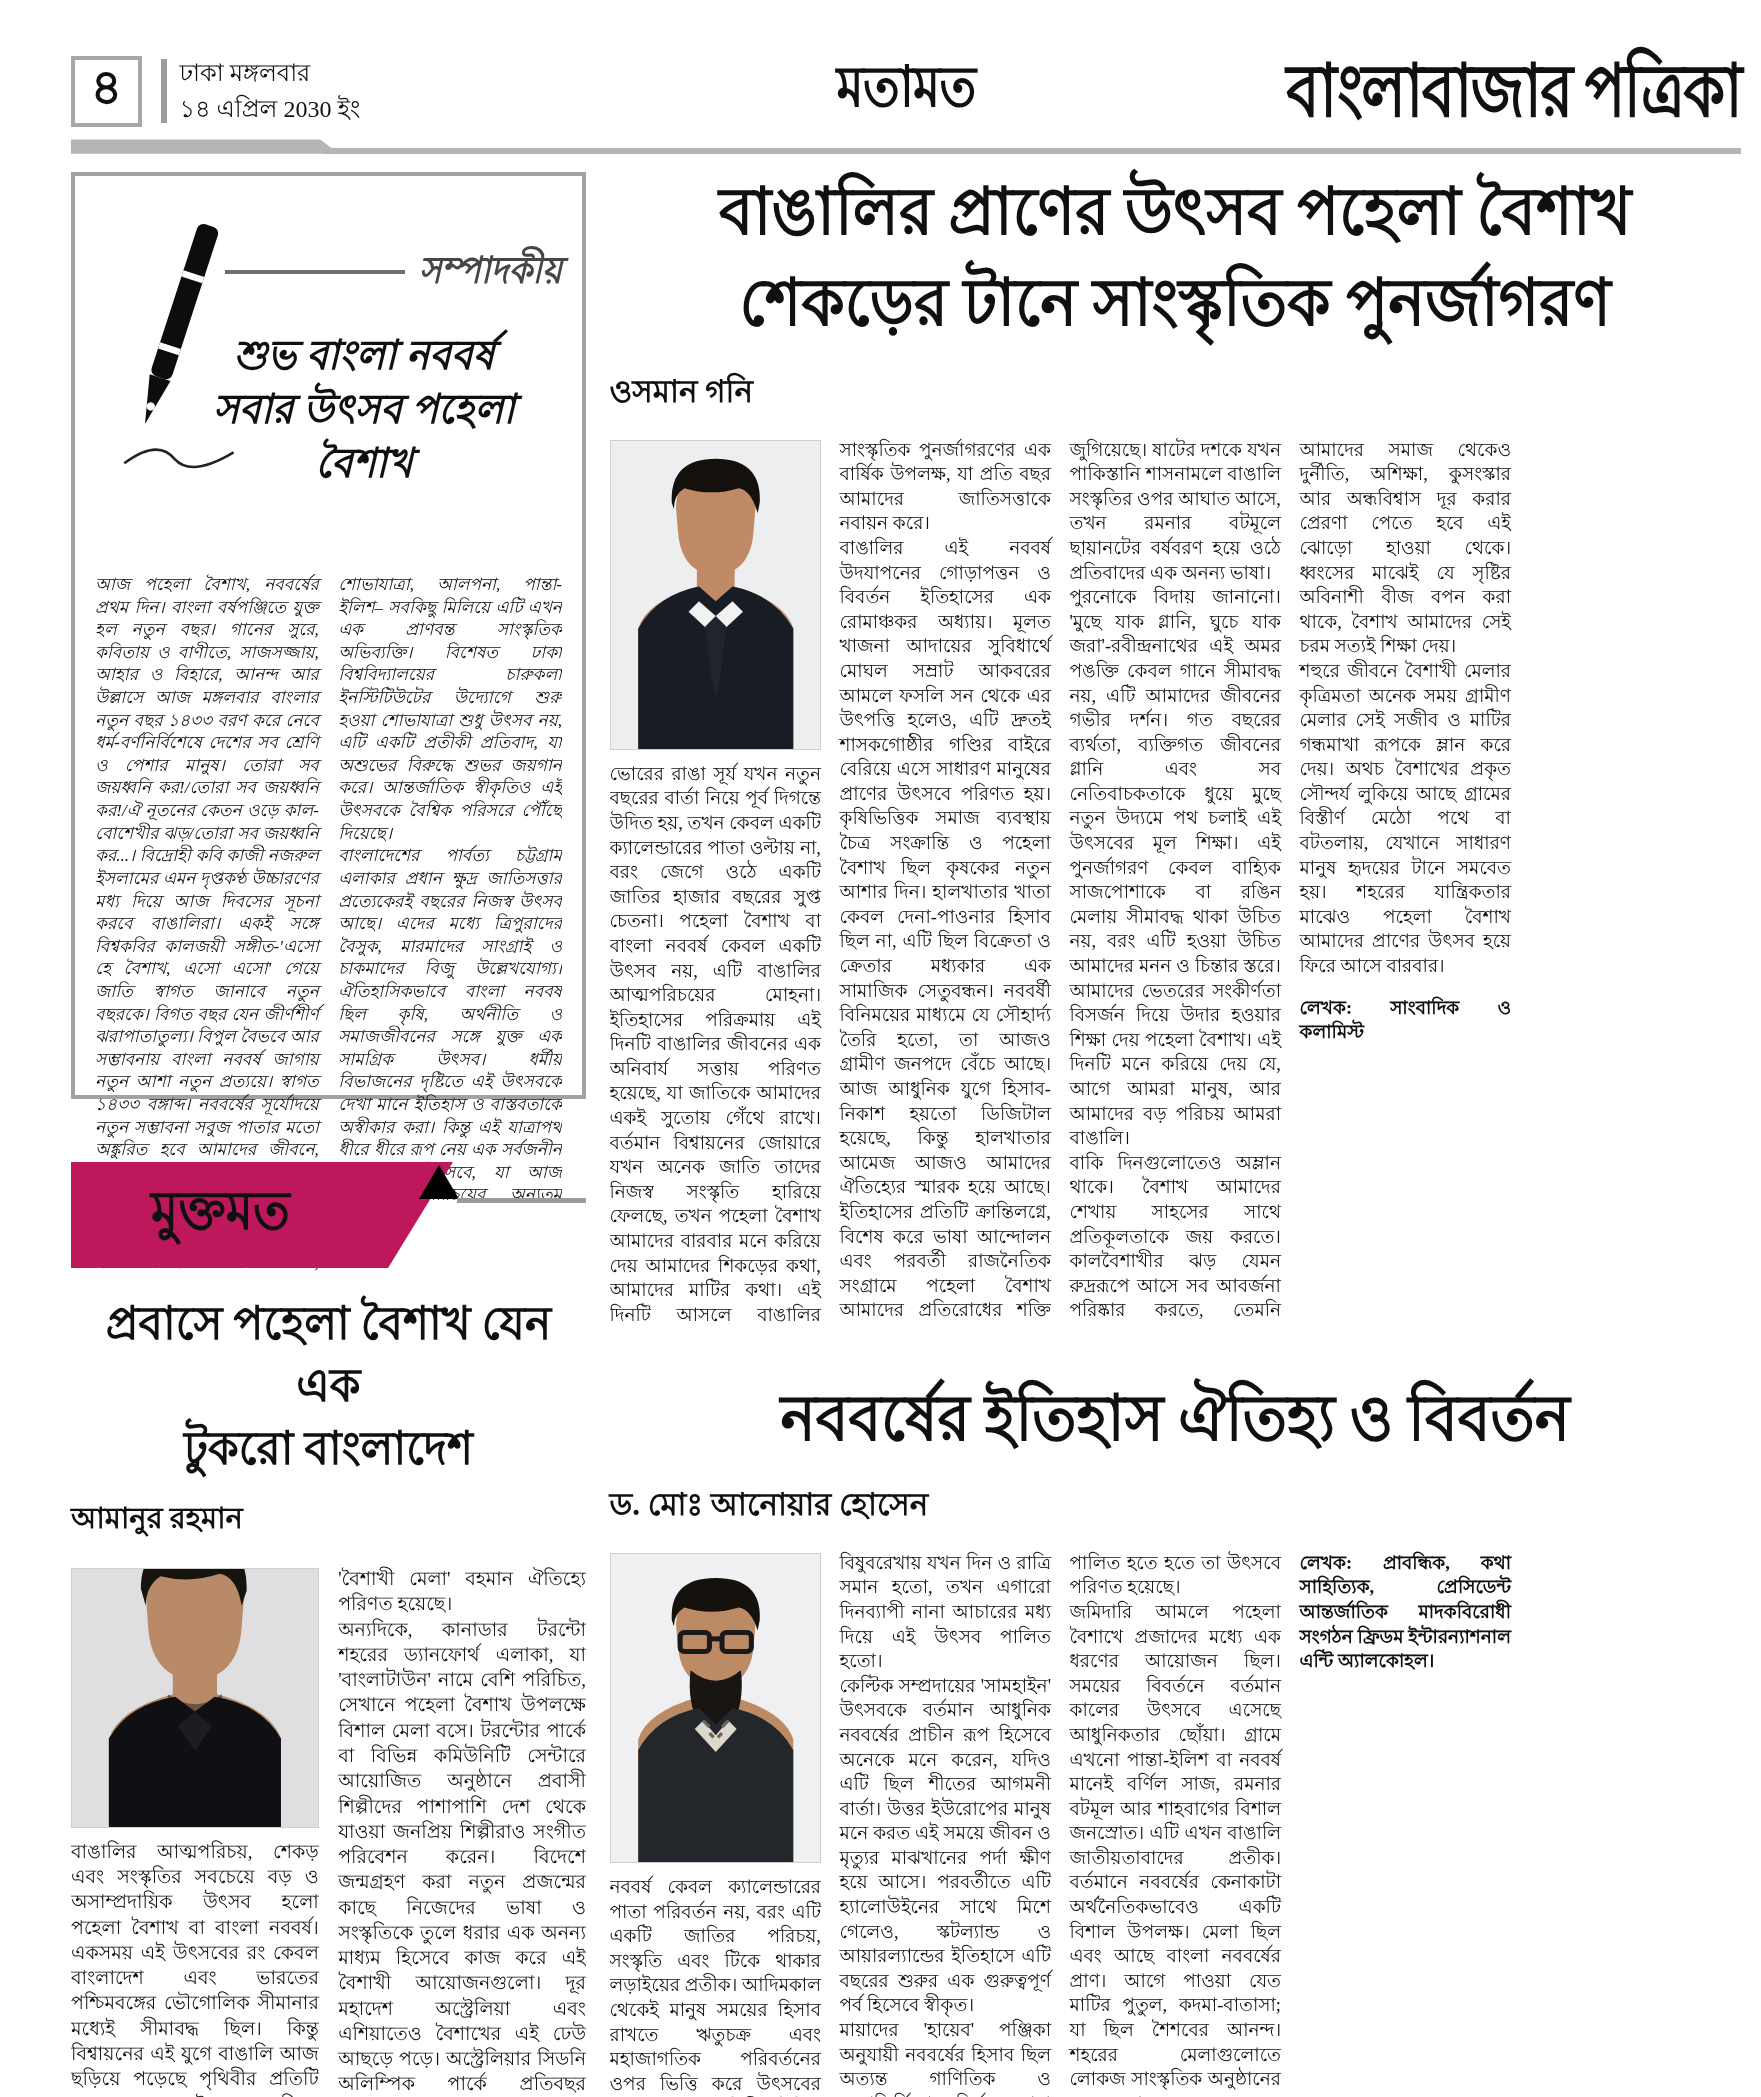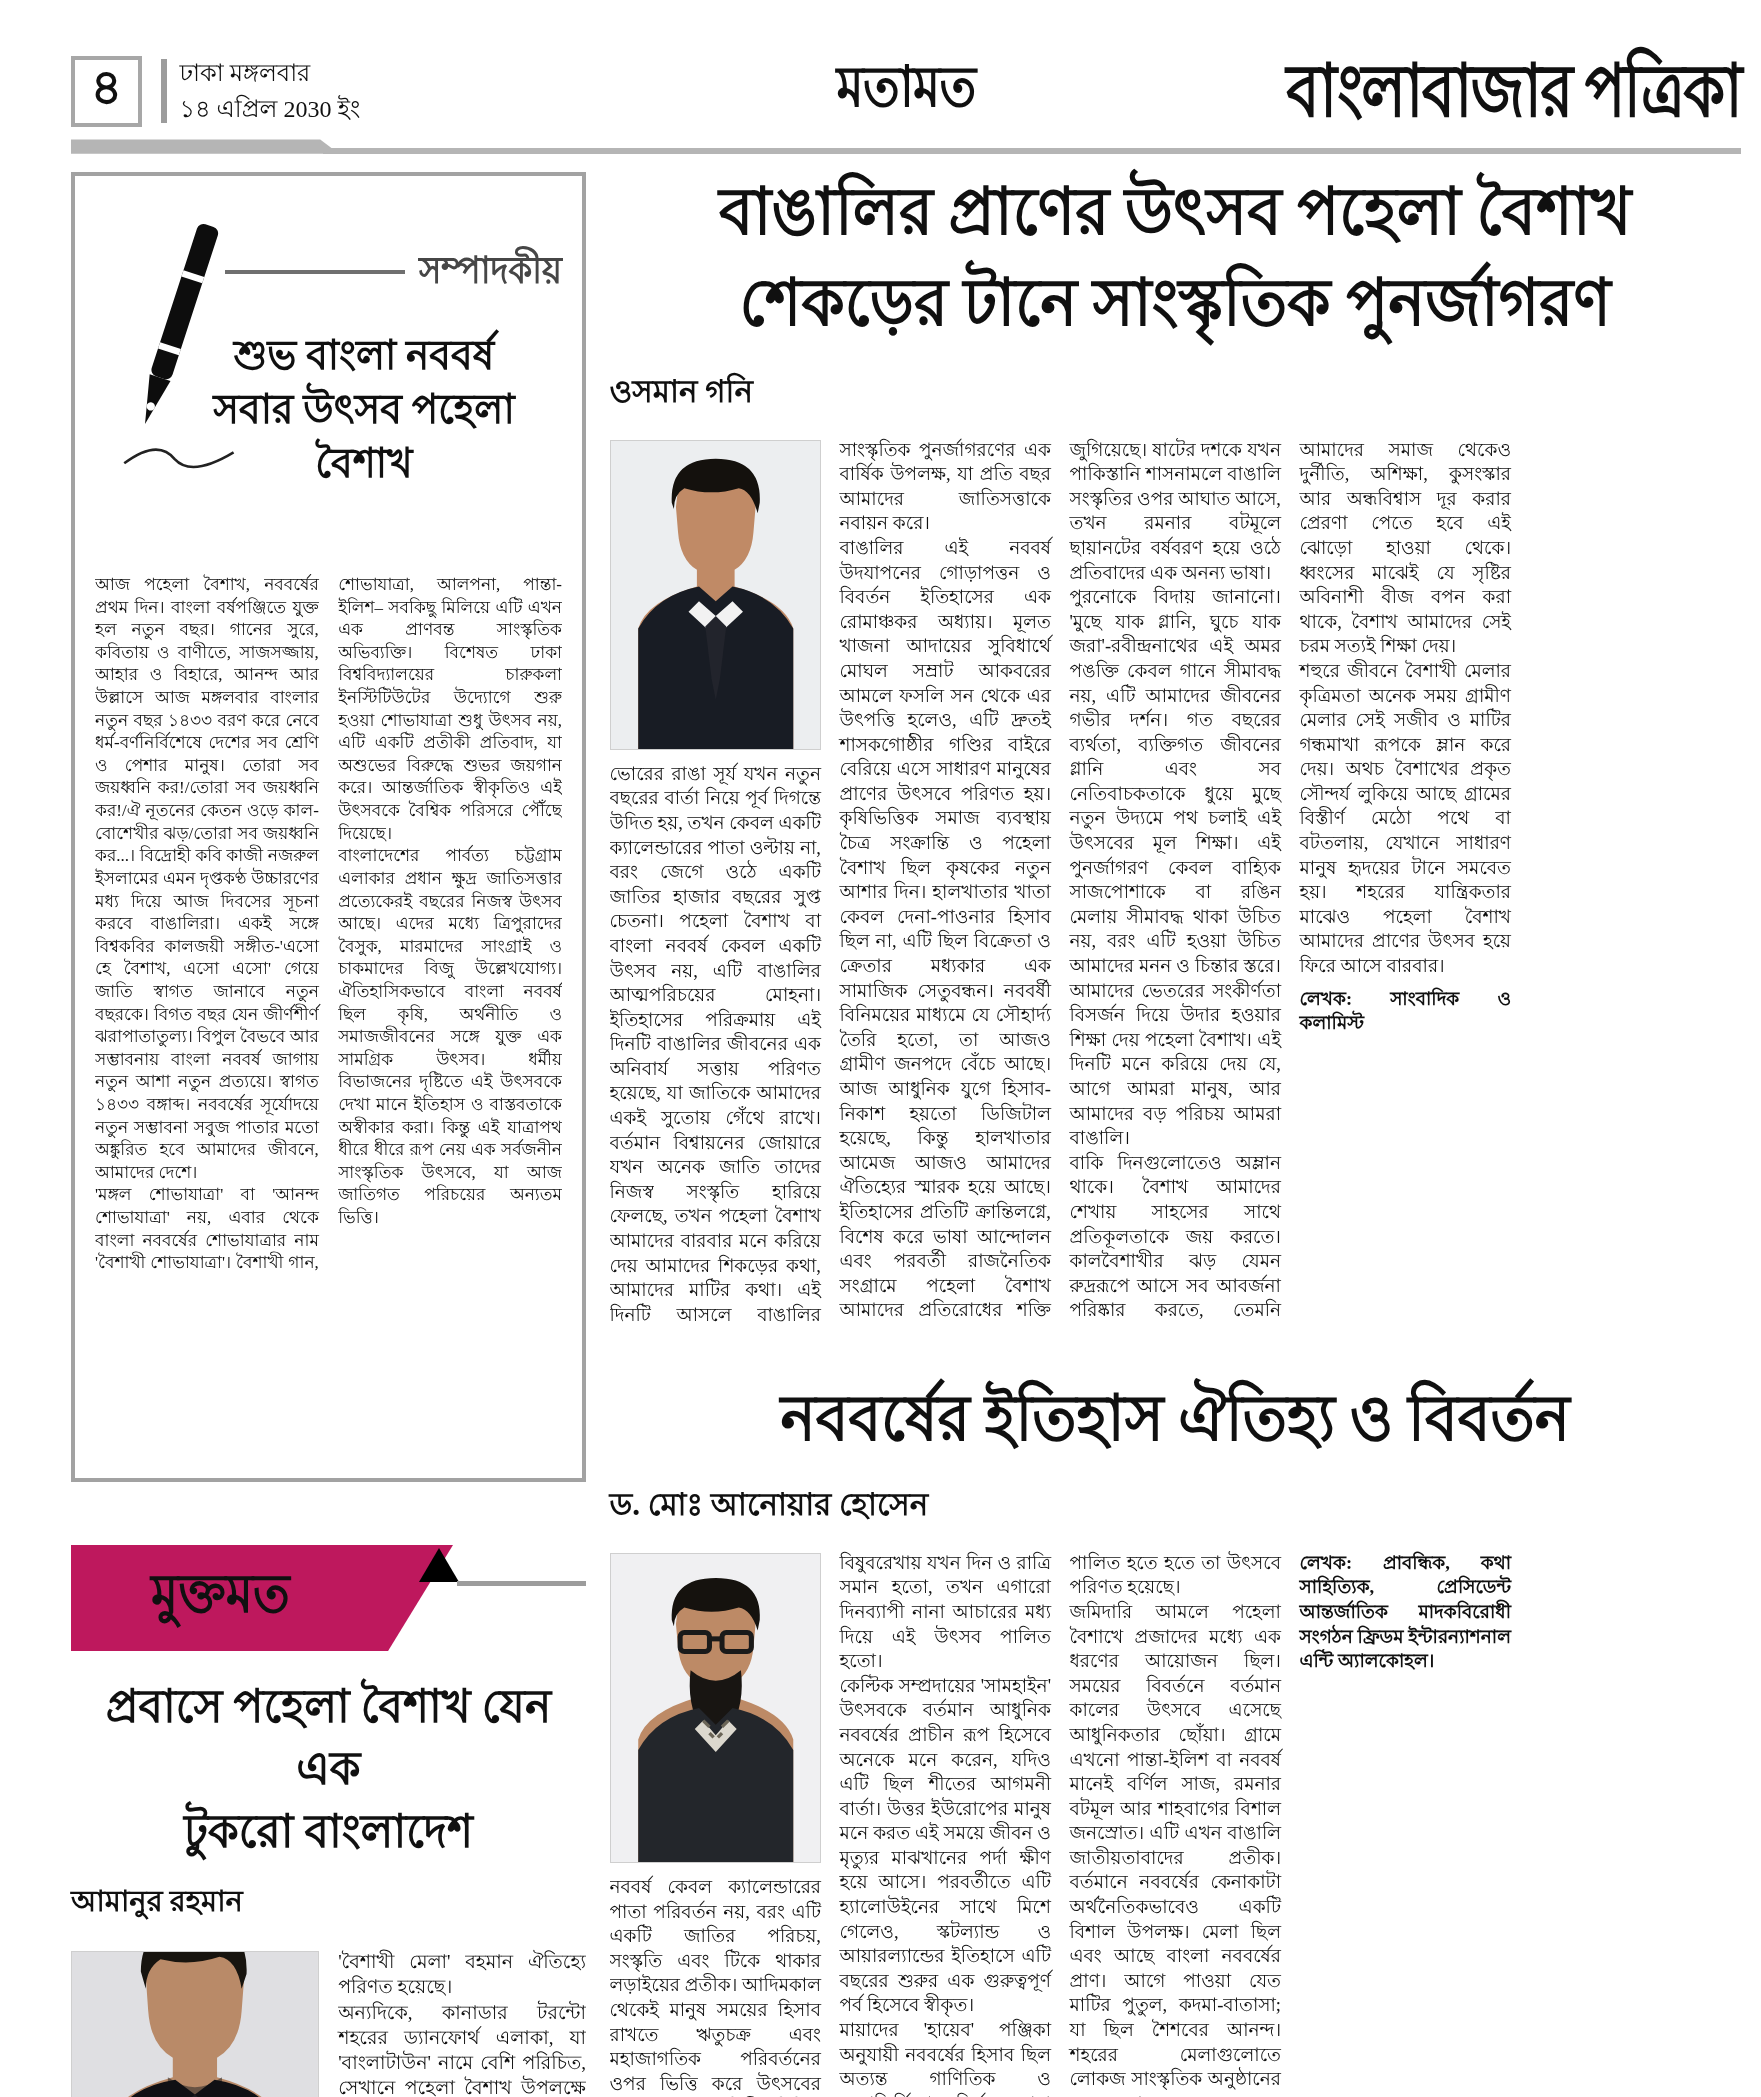--- a/index.html
+++ b/index.html
@@ -36,37 +36,37 @@
     clip-path:polygon(0 0,93% 0,100% 100%,0 100%);
   }
   .hdr-rule .thin { position:absolute; left:252px; right:0; top:8.8px; height:5.9px; background:#b5b5b5; }
 
   
   .grid { display:flex; gap:23.5px; margin-top:15px; }
   .col-left  { width:515px; flex:none; }
   .col-right { flex:1; min-width:0; }
 
   
-  .ed-box { border:4.6px solid #a2a2a2; padding:17.6px 20px 15px; height:1310px; }
+  .ed-box { border:4.6px solid #a2a2a2; padding:17.6px 20px 15px; height:927px;font-style:italic; }
   .ed-top { position:relative; height:218px; }
   .pen-wrap { position:absolute; left:4.2px; top:17px; width:143px; height:268px; }
   .ed-label-row { position:absolute; right:0; top:50px; display:flex; align-items:center; gap:14.3px; }
   .ed-rule { width:180px; height:3.8px; background:#6f6f6f; }
   .ed-label { font-size:34px; font-weight:bold; color:#464646; transform:scaleY(1.1); white-space:nowrap; }
   .ed-headline { text-align:center; font-weight:bold; font-size:39px; line-height:1.32; padding-left:71px; margin-top:-80px; transform:scaleY(1.05); }
   .ed-body {
     margin-top:88px; column-count:2; column-gap:19.3px; height:709px;
     column-fill:auto; overflow:hidden;
     font-size:17px; line-height:1.33; text-align:justify;
   }
   .ed-body p { margin:0; }
 
   
   .cols p { margin:0; }
-  .author-note { font-weight:bold; margin-top:8px; }
+  .author-note { font-weight:bold; margin-top:17px; }
 
   
   .ma-headline { font-size:62px; font-weight:900; text-align:center; line-height:1.38; transform:scaleY(1.06); }
   .byline { font-size:31px; font-weight:bold; text-align:left; margin:24px 0 18.5px; }
   .ma-body {
     column-count:5; column-gap:18.5px; height:902px; column-fill:auto; overflow:hidden;
     font-size:18.5px; line-height:1.33; text-align:justify;
   }
   .photo-frame { width:100%; height:235px; border:1.3px solid #cfcfcf; background:#ececee; margin:2.5px 0 11.7px; break-inside:avoid; }
   .photo-frame svg { width:100%; height:100%; display:block; }

